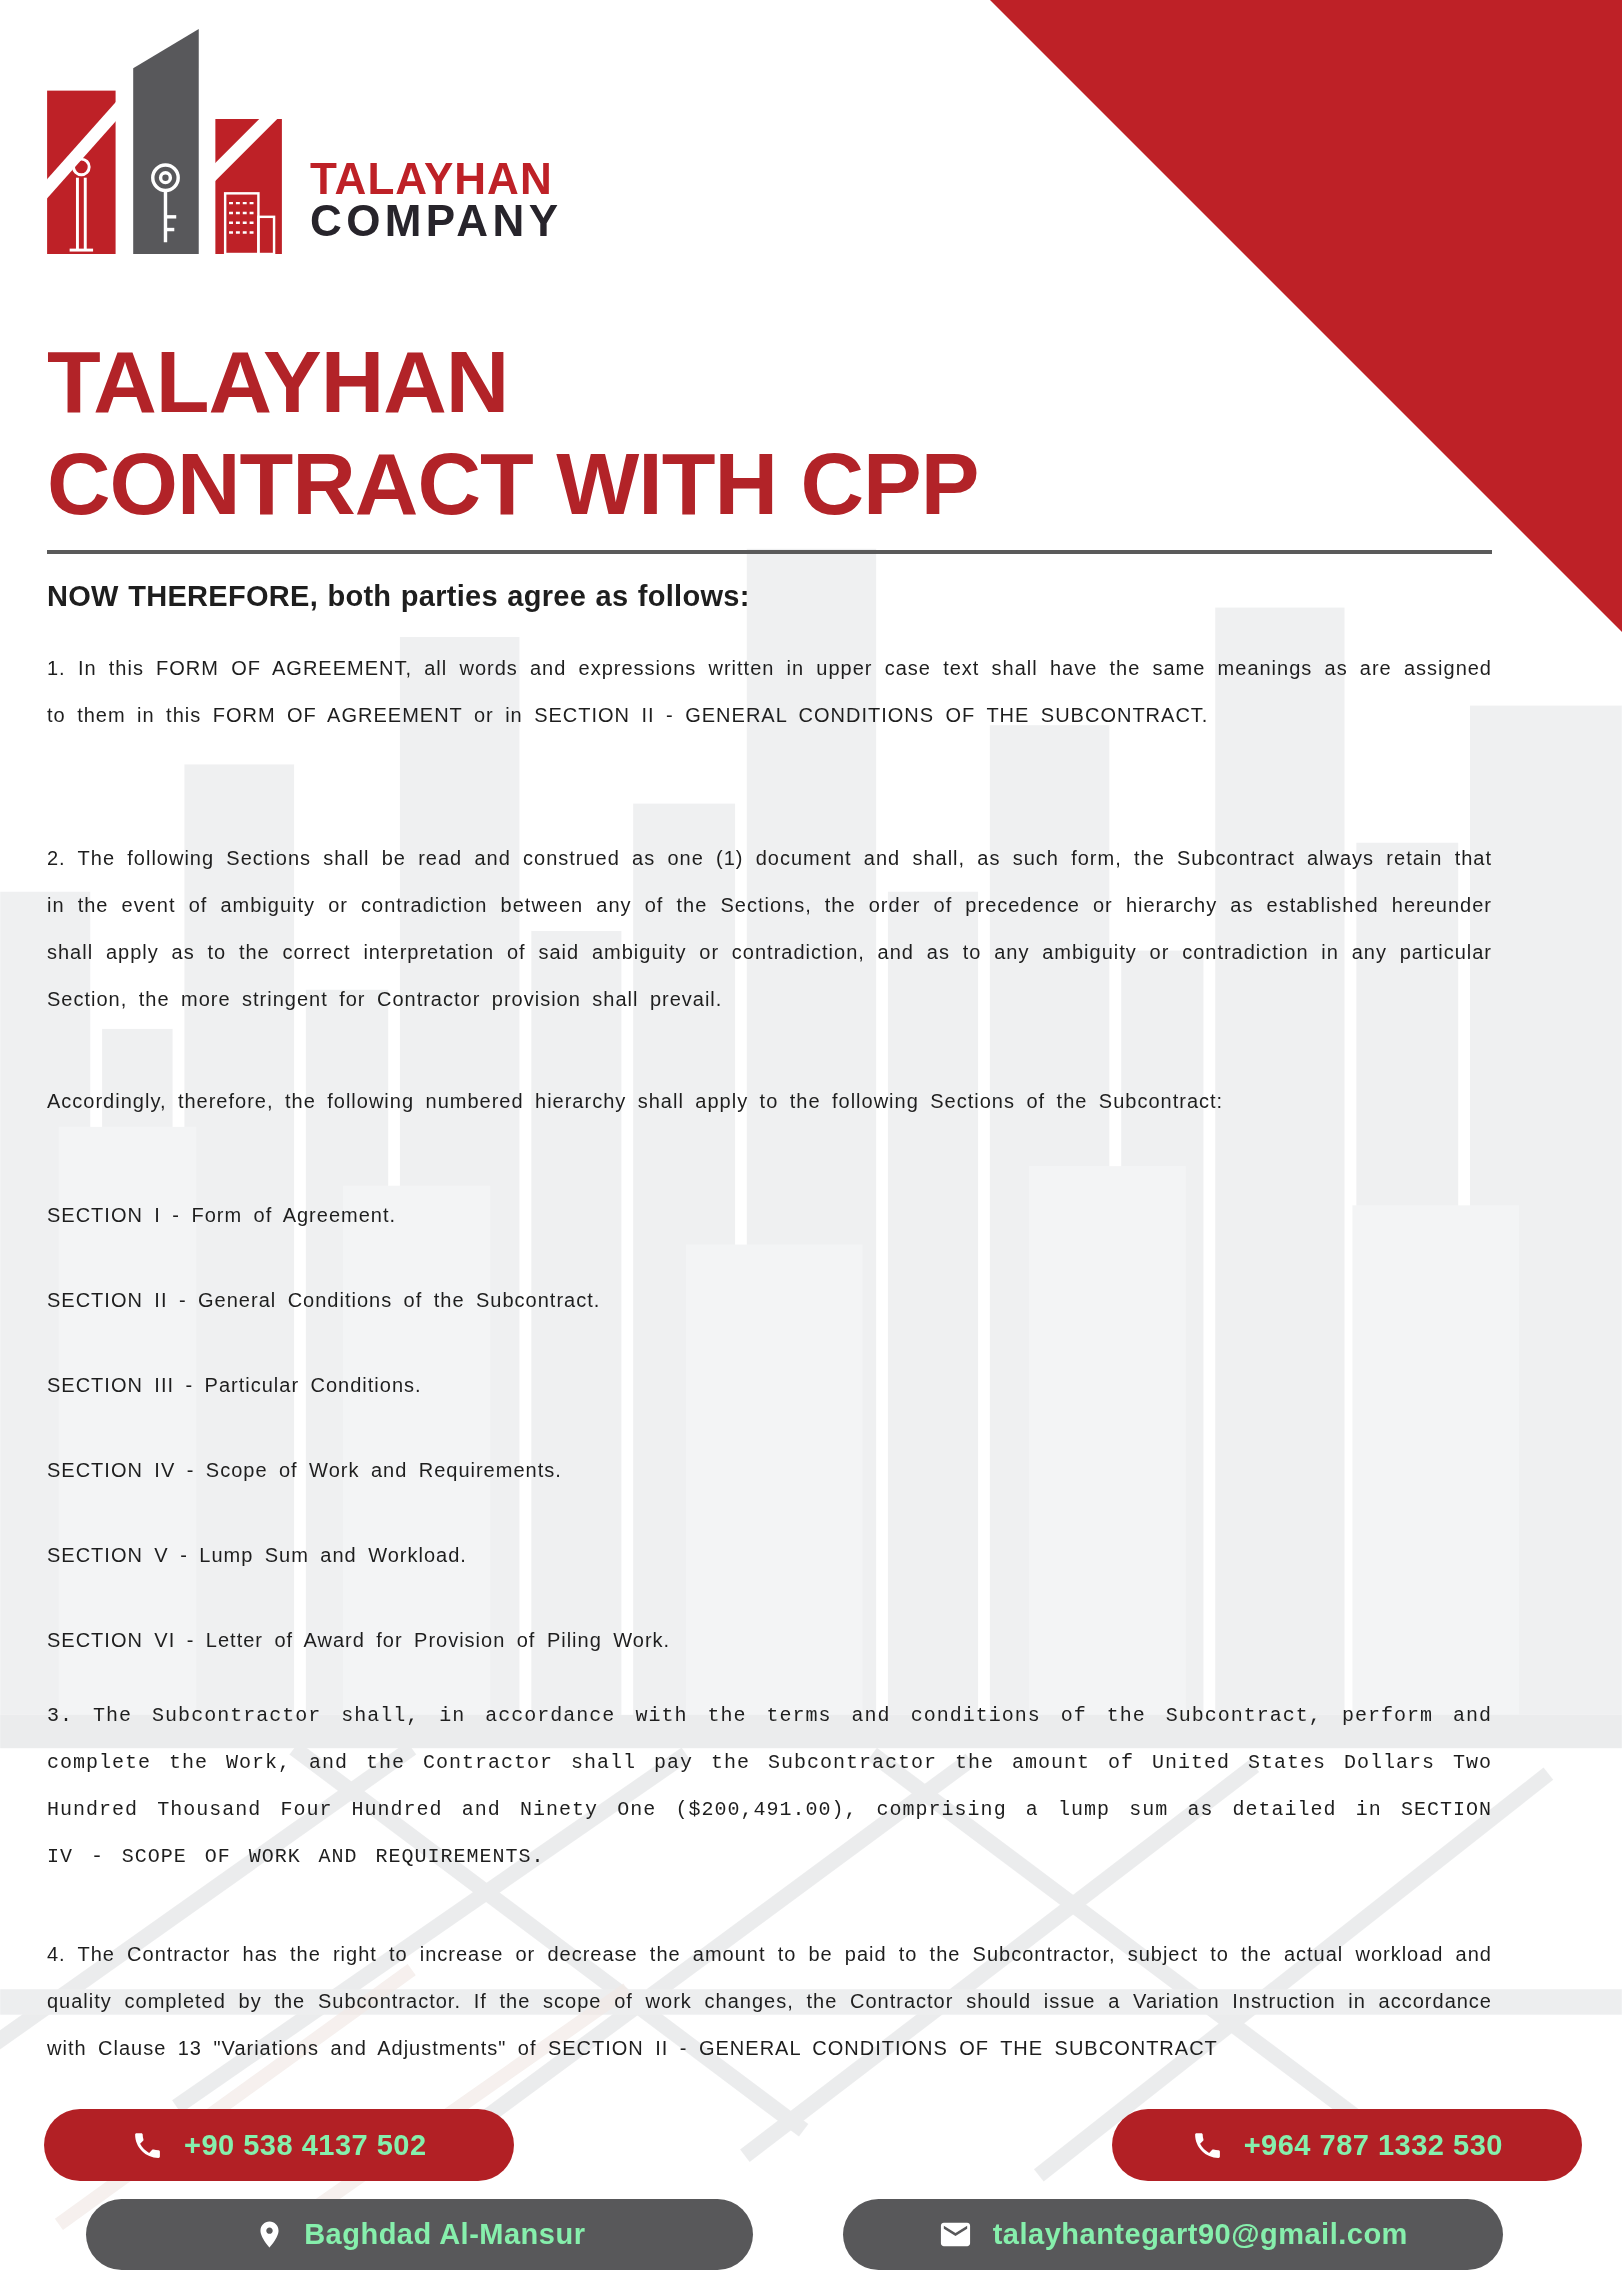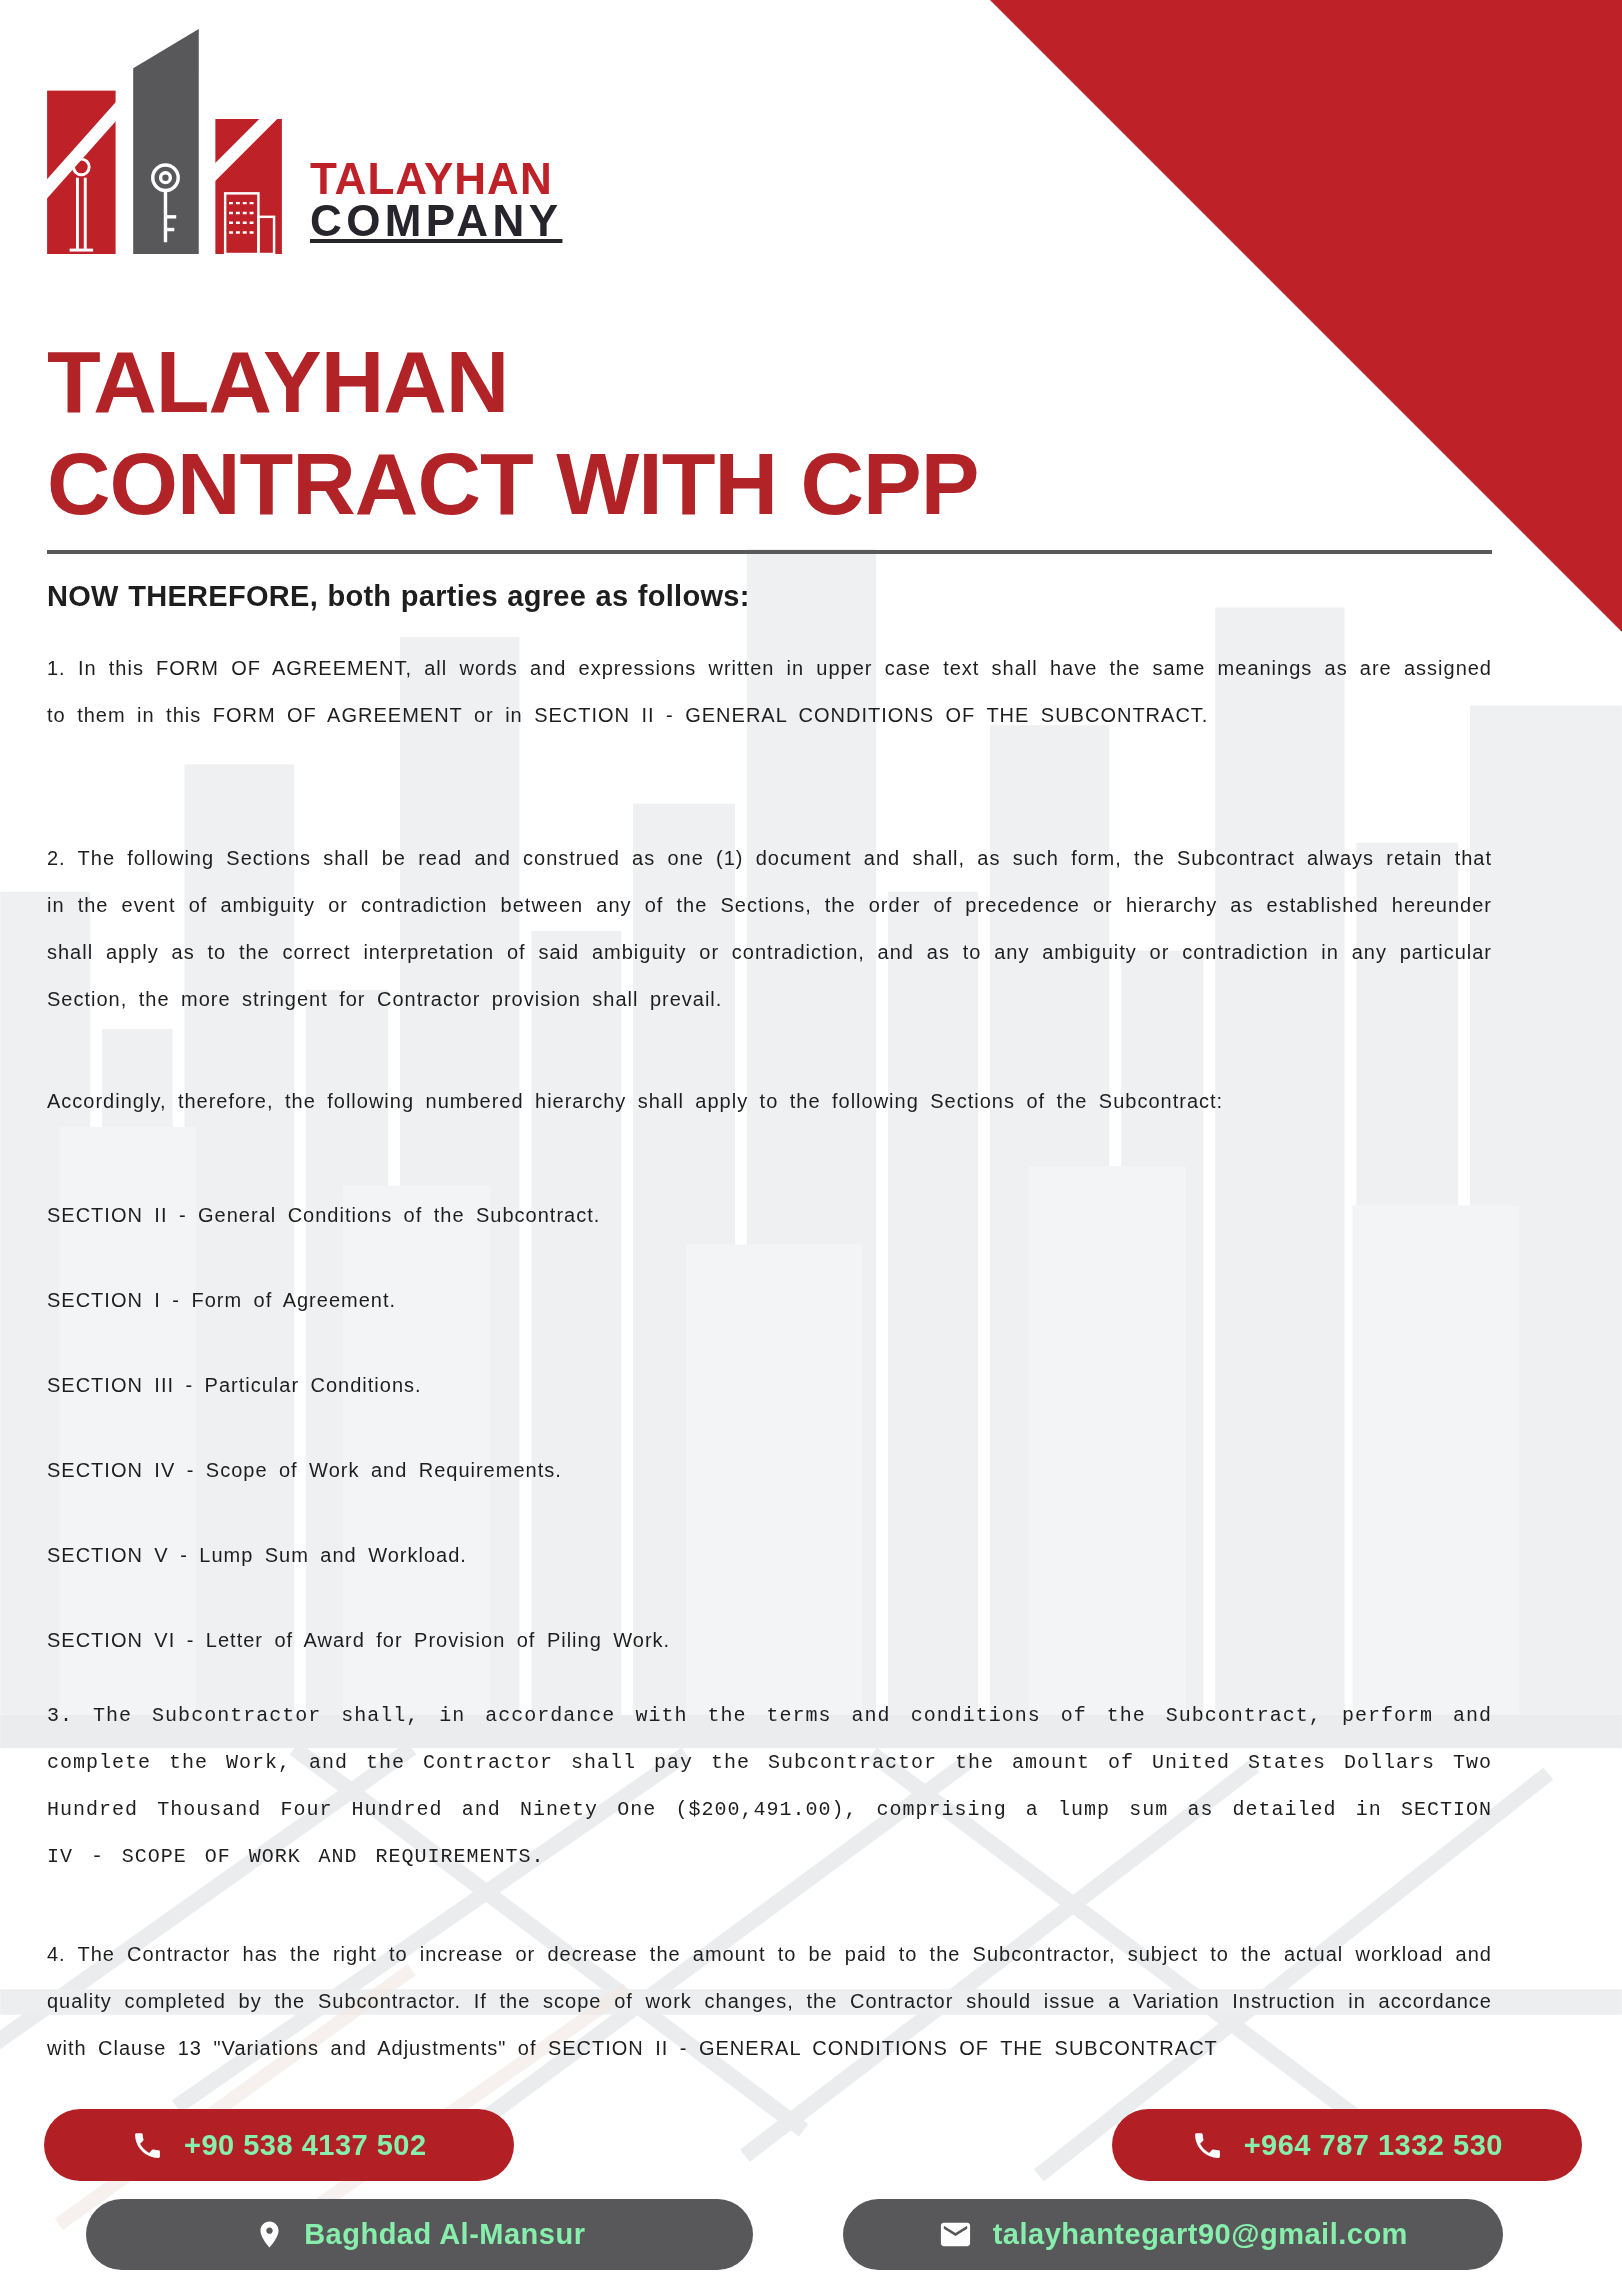--- a/index.html
+++ b/index.html
@@ -13,21 +13,21 @@
   
   .corner{
     position:absolute;top:0;right:0;width:632px;height:632px;
     background:#be2127;clip-path:polygon(0 0,100% 0,100% 100%);
   }
   
   .logo{position:absolute;left:47px;top:29px;width:549px;height:230px;}
   .logo-marks{position:absolute;left:0;top:0;}
   .logo-text{position:absolute;left:263px;top:129px;line-height:42px;}
   .logo-brand{font-size:44px;font-weight:800;color:#be2127;letter-spacing:1px;}
-  .logo-suffix{font-size:44px;font-weight:800;color:#27242b;letter-spacing:4.4px;text-decoration:underline;}
+  .logo-suffix{font-size:44px;font-weight:800;color:#27242b;letter-spacing:4.4px;}
   
   .title{position:absolute;left:47px;top:331px;font-size:88px;line-height:102px;
     font-weight:800;color:#b22328;letter-spacing:-1px;}
   .divider{position:absolute;left:47px;top:550px;width:1445px;height:3.9px;background:#5a5a5a;}
   
   .block{
     position:absolute;left:47px;width:1445px;margin:0;
     font-size:20px;line-height:47px;letter-spacing:1px;word-spacing:4.9px;
     text-align:justify;color:#1e1e1e;
   }
@@ -140,22 +140,22 @@
     <div>CONTRACT WITH CPP</div>
   </h1>
   <div class="divider"></div>
 
   <p class="block intro">NOW THEREFORE, both parties agree as follows:</p>
   <p class="block p1">1. In this FORM OF AGREEMENT, all words and expressions written in upper case text shall have the same meanings as are assigned to them in this FORM OF AGREEMENT or in SECTION II - GENERAL CONDITIONS OF THE SUBCONTRACT.</p>
   <p class="block p2">2. The following Sections shall be read and construed as one (1) document and shall, as such form, the Subcontract always retain that in the event of ambiguity or contradiction between any of the Sections, the order of precedence or hierarchy as established hereunder shall apply as to the correct interpretation of said ambiguity or contradiction, and as to any ambiguity or contradiction in any particular Section, the more stringent for Contractor provision shall prevail.</p>
   <p class="block pacc">Accordingly, therefore, the following numbered hierarchy shall apply to the following Sections of the Subcontract:</p>
 
   <ul class="block sections">
+    <li>SECTION I - Form of Agreement.</li>
     <li>SECTION II - General Conditions of the Subcontract.</li>
-    <li>SECTION I - Form of Agreement.</li>
     <li>SECTION III - Particular Conditions.</li>
     <li>SECTION IV - Scope of Work and Requirements.</li>
     <li>SECTION V - Lump Sum and Workload.</li>
     <li>SECTION VI - Letter of Award for Provision of Piling Work.</li>
   </ul>
 
   <p class="block p3">3. The Subcontractor shall, in accordance with the terms and conditions of the Subcontract, perform and complete the Work, and the Contractor shall pay the Subcontractor the amount of United States Dollars Two Hundred Thousand Four Hundred and Ninety One ($200,491.00), comprising a lump sum as detailed in SECTION IV - SCOPE OF WORK AND REQUIREMENTS.</p>
   <p class="block p4">4. The Contractor has the right to increase or decrease the amount to be paid to the Subcontractor, subject to the actual workload and quality completed by the Subcontractor. If the scope of work changes, the Contractor should issue a Variation Instruction in accordance with Clause 13 "Variations and Adjustments" of SECTION II - GENERAL CONDITIONS OF THE SUBCONTRACT</p>
 
   <div class="pill red phone1">

